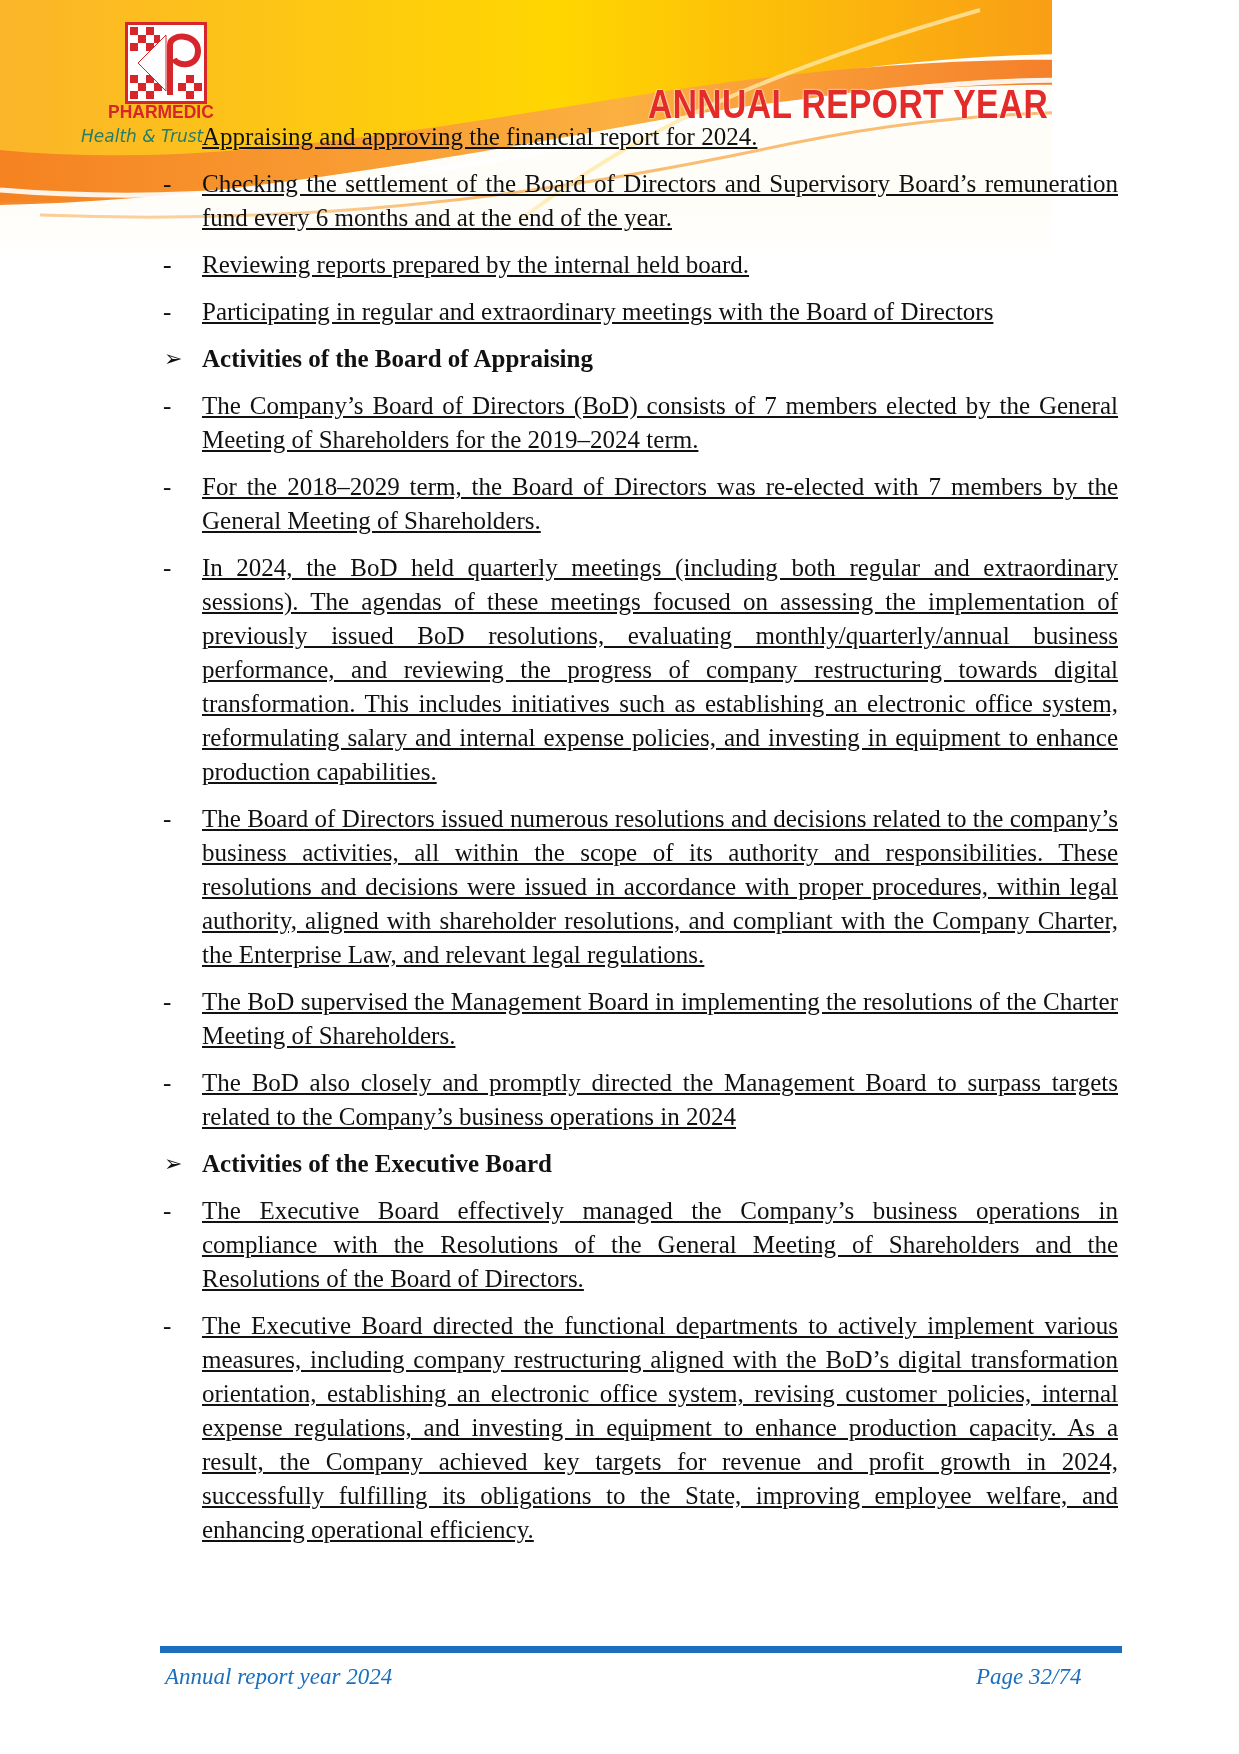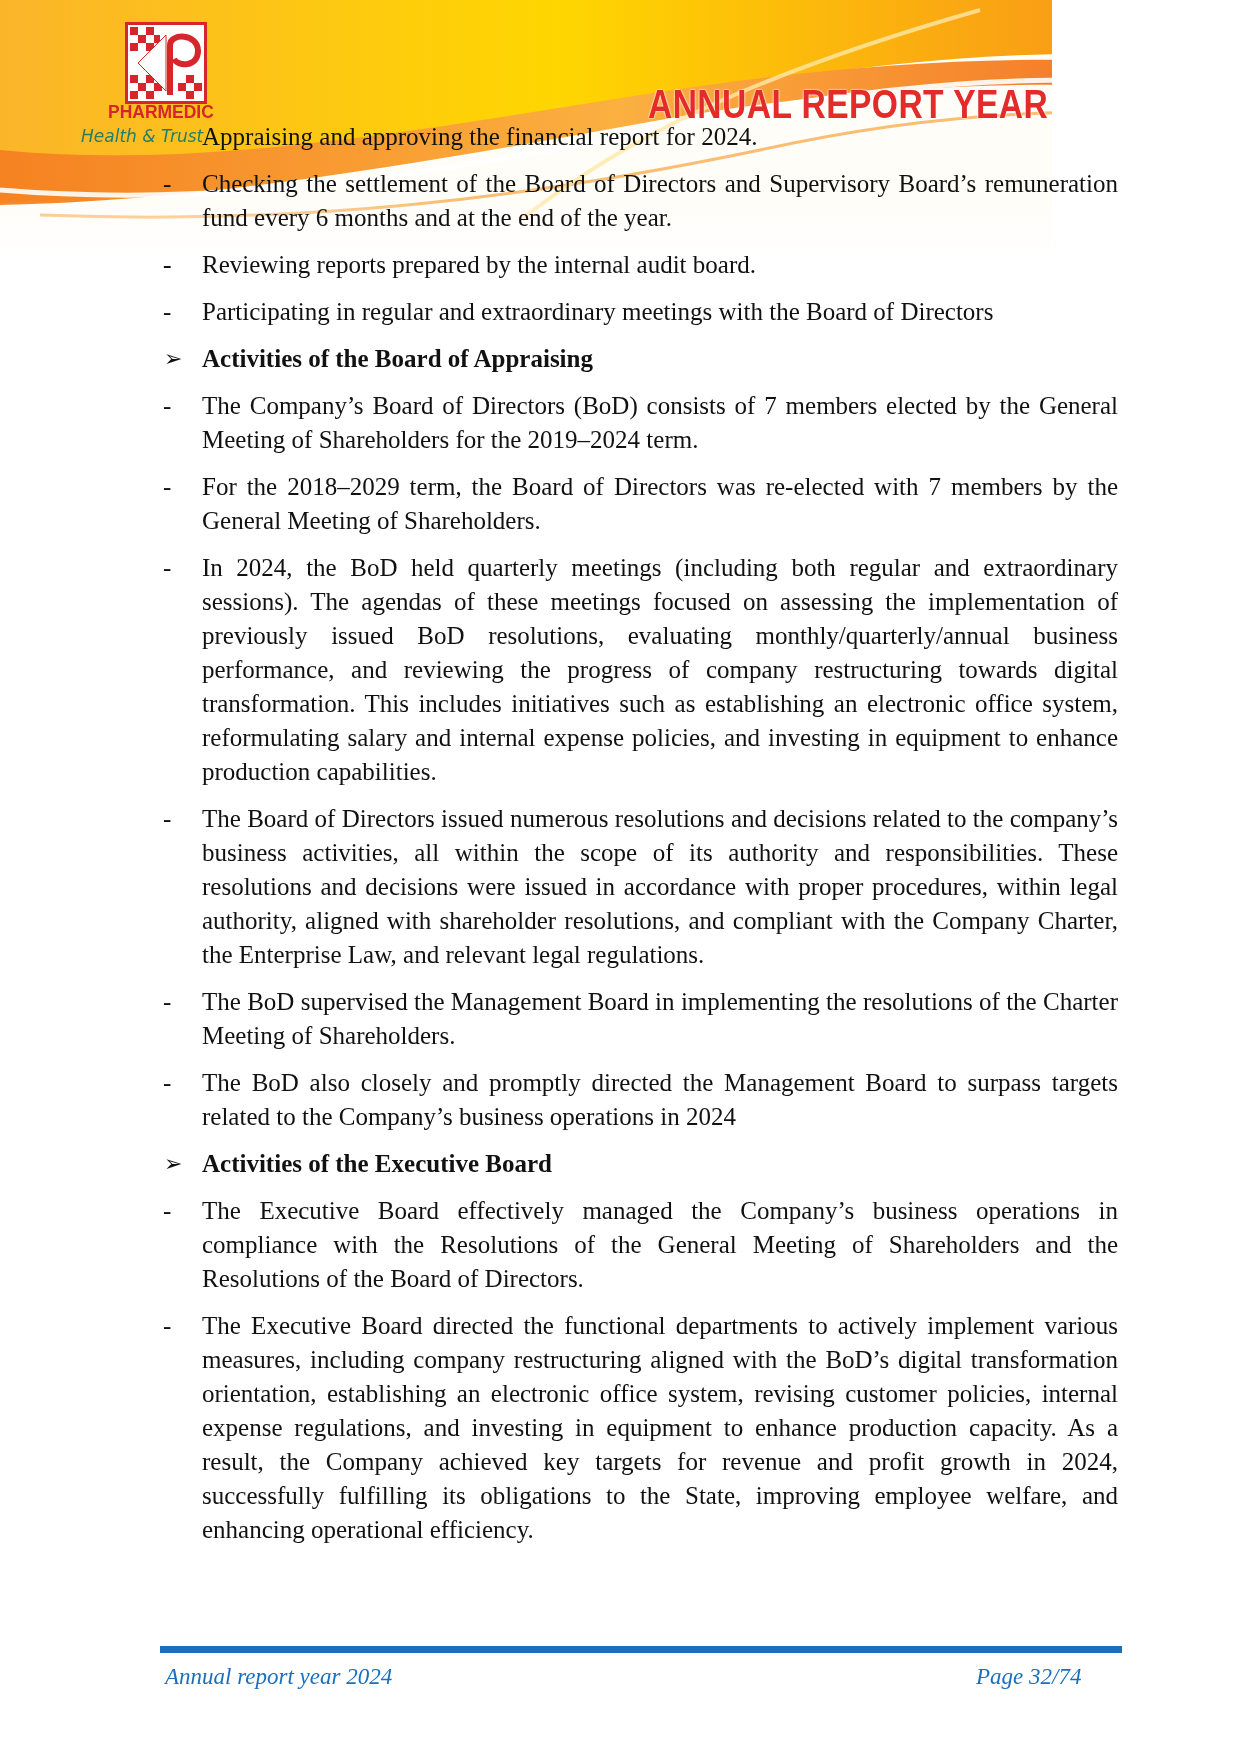--- a/index.html
+++ b/index.html
@@ -38,20 +38,21 @@
       text-shadow: 0 0 2px #fff, 0 0 2px #fff;
       white-space: nowrap;
     }
     .content {
       position: absolute; left: 160px; top: 120px; width: 958px;
       font-size: 25px; line-height: 34px;
     }
     .item {
       position: relative; padding-left: 42px; text-align: justify;
       margin-bottom: 13px;
+      text-decoration: underline;
     }
     .item .dash {
       position: absolute; left: 3px; top: 0;
     }
     .heading {
       position: relative; padding-left: 42px; font-weight: bold;
       margin-bottom: 13px;
     }
     .heading .arrow {
       position: absolute; left: 4px; top: 0; font-size: 22px;
@@ -136,21 +137,21 @@
   </div>
   <div class="item">
     <span class="dash">-</span>
     <span>Checking the settlement of the Board of Directors and Supervisory Board’s remuneration fund every 6 months and at the end of the year.</span>
   </div>
   <div class="item">
     <span class="dash">-</span>
   </div>
   <div class="item">
     <span class="dash">-</span>
-    <span>Reviewing reports prepared by the internal audit board.</span>
+    <span>Reviewing reports prepared by the internal held board.</span>
   </div>
   <div class="item">
     <span class="dash">-</span>
     <span>Participating in regular and extraordinary meetings with the Board of Directors</span>
   </div>
 
   <div class="heading">
     <span class="arrow">➢</span>
     <span>Activities of the Board of Appraising</span>
   </div>

